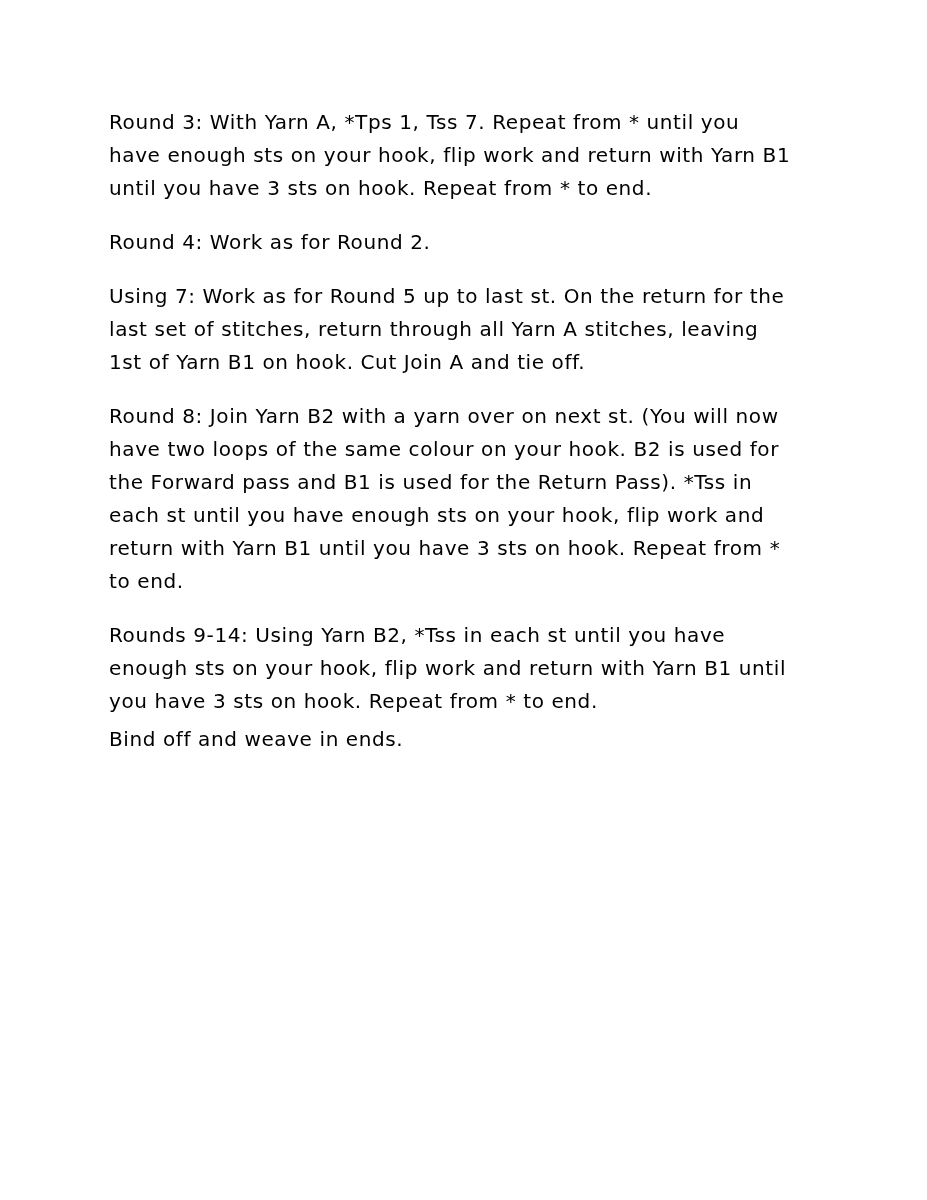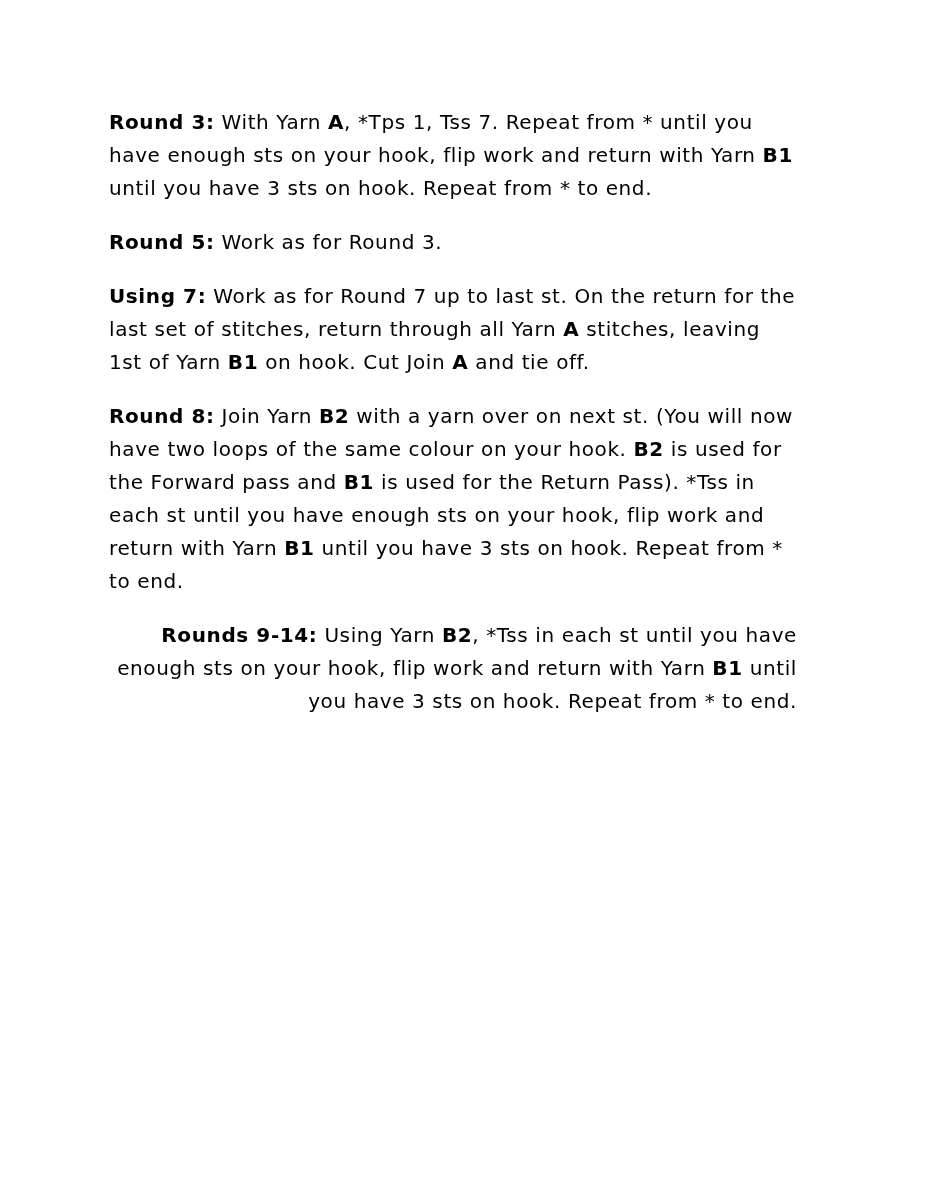--- a/index.html
+++ b/index.html
@@ -23,37 +23,37 @@
   .page p {
     margin: 0 0 21px 0;
     font-size: 20px;
     line-height: 33px;
     letter-spacing: 0.6px;
     color: #000000;
     text-align: left;
   }
   .page p.m13 {
     margin-bottom: 5px;
-    text-align: right;
   }
   .b {
-    font-weight: 700;
+    font-weight: 400;
   }
 </style>
 </head>
 <body>
 
 <div class="page">
 
   <p><span class="b">Round 3:</span><span> With Yarn </span><span class="b">A</span><span>, *Tps 1, Tss 7. Repeat from * until you have enough sts on your hook, flip work and return with Yarn </span><span class="b">B1</span><span> until you have 3 sts on hook. Repeat from * to end.</span></p>
 
-
-  <p><span class="b">Round 5:</span><span> Work as for Round 3.</span></p>
+  <p><span class="b">Round 4:</span><span> Work as for Round 2.</span></p>
 
 
-  <p><span class="b">Using 7:</span><span> Work as for Round 7 up to last st. On the return for the last set of stitches, return through all Yarn </span><span class="b">A</span><span> stitches, leaving 1st of Yarn </span><span class="b">B1</span><span> on hook. Cut Join </span><span class="b">A</span><span> and tie off.</span></p>
+
+  <p><span class="b">Using 7:</span><span> Work as for Round 5 up to last st. On the return for the last set of stitches, return through all Yarn </span><span class="b">A</span><span> stitches, leaving 1st of Yarn </span><span class="b">B1</span><span> on hook. Cut Join </span><span class="b">A</span><span> and tie off.</span></p>
 
   <p><span class="b">Round 8:</span><span> Join Yarn </span><span class="b">B2</span><span> with a yarn over on next st. (You will now have two loops of the same colour on your hook. </span><span class="b">B2</span><span> is used for the Forward pass and </span><span class="b">B1</span><span> is used for the Return Pass). *Tss in each st until you have enough sts on your hook, flip work and return with Yarn </span><span class="b">B1</span><span> until you have 3 sts on hook. Repeat from * to end.</span></p>
 
   <p class="m13"><span class="b">Rounds 9-14:</span><span> Using Yarn </span><span class="b">B2</span><span>, *Tss in each st until you have enough sts on your hook, flip work and return with Yarn </span><span class="b">B1</span><span> until you have 3 sts on hook. Repeat from * to end.</span></p>
 
+  <p><span>Bind off and weave in ends.</span></p>
 
 </div>
 
 </body></html>

